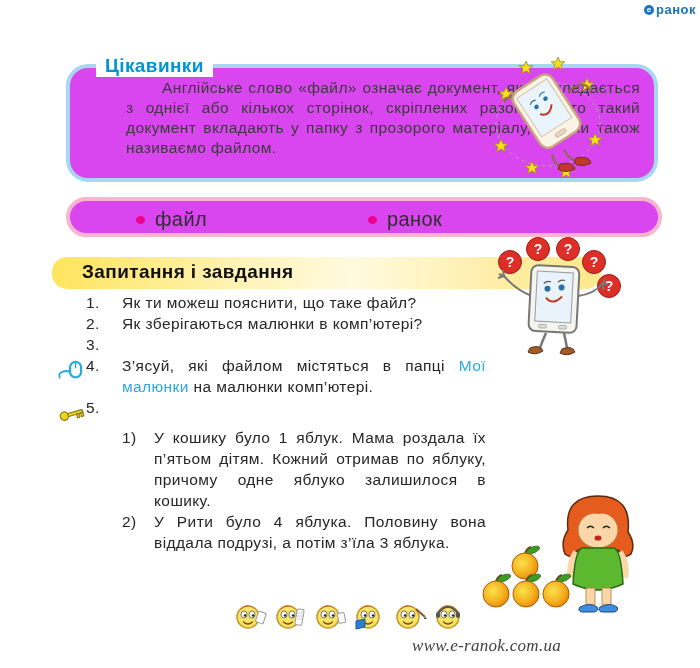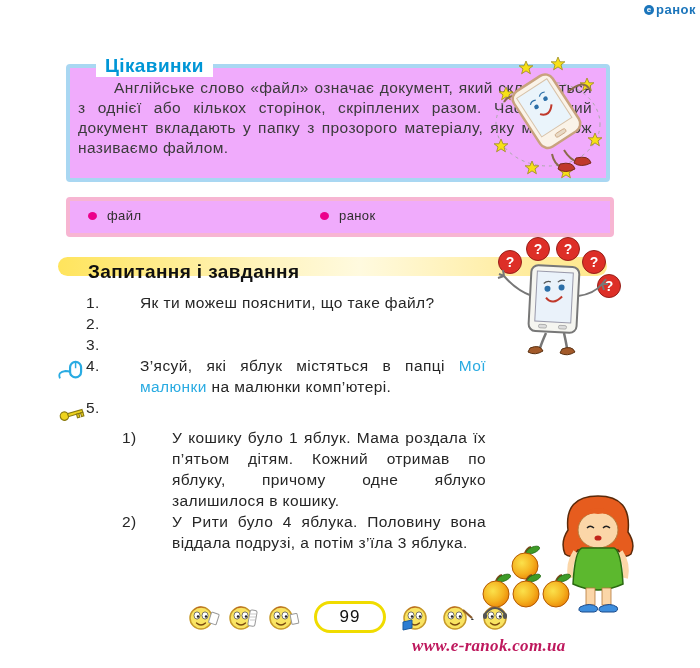--- a/index.html
+++ b/index.html
@@ -6,72 +6,72 @@
   .page{position:relative;width:700px;height:668px;background:#fff;overflow:hidden;
         font-family:"Liberation Sans",sans-serif;color:#2e2e2e;}
 
   
   .logo{position:absolute;top:2px;right:4px;display:flex;align-items:center;gap:2px;}
   .logo .ball{width:10px;height:10px;border-radius:50%;background:#1B75BB;color:#fff;
         font-size:8px;font-weight:bold;line-height:10px;text-align:center;}
   .logo .brand{font-size:13px;font-weight:bold;color:#1B75BB;letter-spacing:.5px;}
 
   
-  .fbox{position:absolute;border:4px solid;border-radius:4px;background:#f0abfc;}
+  .fbox{position:absolute;border:4px solid;border-radius:22px;background:#d946ef;padding-left:48px;}
   .fbox .legend{position:absolute;top:-13px;left:26px;background:#fff;padding:0 9px;
         font-weight:bold;font-size:19px;letter-spacing:.4px;line-height:22px;}
   #facts-box{left:66px;top:64px;width:536px;height:110px;border-color:#A9D7F2;}
   #facts-box .legend{color:#0096D6;}
   #facts-box p{margin:0;padding:10px 14px 0 8px;font-size:15.5px;line-height:20px;
         text-align:justify;text-indent:36px;letter-spacing:.4px;color:#3b3b3b;}
 
   #dict-box{left:66px;top:197px;width:540px;height:32px;border-color:#F7B5D2;}
   #dict-box .legend{color:#EC008C;}
-  .dict-items{display:flex;align-items:flex-start;padding:7px 0 0 18px;font-size:13px;letter-spacing:.4px;}
+  .dict-items{display:flex;align-items:flex-start;padding:7px 0 0 18px;font-size:20px;letter-spacing:.4px;}
   .dict-item{display:flex;align-items:center;gap:10px;}
   .dict-item:first-child{width:232px;}
   .mini-dot{width:9px;height:8px;border-radius:50%;background:#EC008C;flex:none;}
 
   
-  #qa-header{position:absolute;left:58px;top:257px;width:549px;height:19px;border-radius:15px;
+  #qa-header{position:absolute;left:52px;top:257px;width:549px;height:32px;border-radius:15px;
         background:linear-gradient(90deg,#FFE45C 0%,#FFF3B8 35%,#FFFADF 55%,#FFEC9E 85%,#FFE88C 100%);}
   #qa-header span{display:block;margin-left:30px;font-size:19px;font-weight:bold;
         line-height:30px;color:#101010;letter-spacing:.4px;}
 
   
   #questions{position:absolute;left:58px;top:292px;width:428px;font-size:15.5px;
         line-height:21px;letter-spacing:.4px;color:#262626;}
   .q-item{display:flex;align-items:flex-start;}
   .q-icon{width:28px;flex:none;padding-top:5px;}
   .dot{width:17px;height:13px;border-radius:50%;}
   .dot.blue{background:#29ABE2;}
   .dot.green{background:#00A551;}
   .dot.pink{background:#EC008C;}
   .q-num{width:36px;flex:none;}
-  .q-text{flex:1;text-align:justify;margin-left:18px;}
+  .q-text{flex:1;text-align:justify;}
   .q-sub{display:flex;margin-left:64px;}
   .q-sub .q-num{width:32px;}
   .folder-link{color:#29ABE2;}
 
   
   .illu{position:absolute;}
   #char-stars{left:486px;top:52px;width:122px;height:132px;z-index:3;}
   #char-questions{left:482px;top:236px;width:140px;height:126px;z-index:3;}
   #girl{left:540px;top:490px;width:118px;height:126px;}
   #apples{left:478px;top:540px;width:100px;height:70px;}
 
   
   #footer{position:absolute;left:0;top:601px;width:700px;display:flex;
         justify-content:center;align-items:center;gap:6px;}
   .smiley{width:34px;height:30px;}
   .page-pill{width:66px;height:26px;border:3px solid #F0DC00;border-radius:16px;
         background:#fff;text-align:center;font-size:17px;line-height:26px;color:#111;
         margin:0 8px;letter-spacing:1px;}
   #site-url{position:absolute;left:412px;top:636px;font-family:"Liberation Serif",serif;
-        font-style:italic;font-weight:bold;font-size:17px;color:#be185d;letter-spacing:.3px;}
+        font-style:italic;font-weight:normal;font-size:17px;color:#404040;letter-spacing:.3px;}
 </style>
 </head>
 <body>
 
 <svg width="0" height="0" style="position:absolute" aria-hidden="true">
   <defs>
     <path id="star" d="M0,-7 L2,-2.2 L6.9,-2.2 L3,0.9 L4.4,5.8 L0,2.9 L-4.4,5.8 L-3,0.9 L-6.9,-2.2 L-2,-2.2 Z" fill="#F7E017" stroke="#9a8a20" stroke-width="0.8"></path>
     <g id="smiley-base">
       <circle cx="15" cy="16" r="11" fill="#F9E462" stroke="#C79A2A" stroke-width="1.5"></circle>
       <path d="M7,9 Q13,1 22,7 Q17,4 11,6 Z" fill="#B5481E"></path>
@@ -193,37 +193,38 @@
 
     <div class="q-item">
       <span class="q-icon"><span class="dot blue"></span></span>
       <span class="q-num">1.</span>
       <span class="q-text">Як ти можеш пояснити, що таке файл?</span>
     </div>
 
     <div class="q-item">
       <span class="q-icon"><span class="dot green"></span></span>
       <span class="q-num">2.</span>
+      <span class="q-text">Як зберігаються малюнки в комп’ютері?</span>
     </div>
 
     <div class="q-item">
       <span class="q-icon"><span class="dot pink"></span></span>
       <span class="q-num">3.</span>
     </div>
 
     <div class="q-item">
       <span class="q-icon">
         <svg width="26" height="22" viewBox="0 0 28 24">
           <path d="M2,20 q-3,-7 6,-8 q7,0 6,5" fill="none" stroke="#29ABE2" stroke-width="2"></path>
           <rect x="13" y="2" width="12" height="17" rx="6" fill="#fff" stroke="#29ABE2" stroke-width="2.4"></rect>
           <line x1="19" y1="2" x2="19" y2="9" stroke="#29ABE2" stroke-width="1.6"></line>
         </svg>
       </span>
       <span class="q-num">4.</span>
-      <span class="q-text"><span>З’ясуй, які яблук містяться в папці </span><span class="folder-link">Мої малюнки</span><span> на малюнки комп’ютері.</span></span>
+      <span class="q-text"><span>З’ясуй, які файлом містяться в папці </span><span class="folder-link">Мої малюнки</span><span> на малюнки комп’ютері.</span></span>
     </div>
 
     <div class="q-item">
       <span class="q-icon">
         <svg width="28" height="20" viewBox="0 0 30 20">
           <g transform="rotate(-16 15 10)" stroke="#8a7a10" stroke-width="1.2" fill="#EED31F">
             <circle cx="6" cy="12" r="4.5"></circle>
             <rect x="10" y="10.3" width="16" height="3.4"></rect>
             <rect x="19" y="13.5" width="2.6" height="4"></rect>
             <rect x="23.5" y="13.5" width="2.6" height="4"></rect>
@@ -273,23 +274,20 @@
     </svg>
     <svg class="smiley" viewBox="0 0 34 30">
       <use href="#smiley-base"></use>
       <rect x="23" y="8" width="7" height="16" rx="2" fill="#fff" stroke="#999" transform="rotate(10 26 16)"></rect>
       <path d="M24,12 l6,0 M24,15 l6,0 M24,18 l6,0" stroke="#bbb" stroke-width="0.8"></path>
     </svg>
     <svg class="smiley" viewBox="0 0 34 30">
       <use href="#smiley-base"></use>
       <rect x="25" y="12" width="7" height="10" rx="1" fill="#fff" stroke="#999" transform="rotate(-12 28 17)"></rect>
     </svg>
-    <div class="page-pill">
-      <span>99</span>
-    </div>
     <svg class="smiley" viewBox="0 0 34 30">
       <use href="#smiley-base"></use>
       <path d="M3,20 l9,-2 l0,8 l-9,2 z" fill="#2D7DD2" stroke="#1b5a9e"></path>
     </svg>
     <svg class="smiley" viewBox="0 0 34 30">
       <use href="#smiley-base"></use>
       <line x1="23" y1="8" x2="32" y2="16" stroke="#8a5a2a" stroke-width="2.2"></line>
       <path d="M32,16 l2,2 l-3,0 z" fill="#333"></path>
     </svg>
     <svg class="smiley" viewBox="0 0 34 30">

